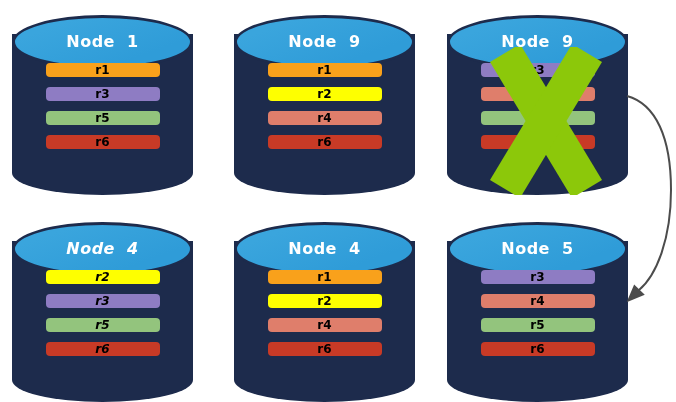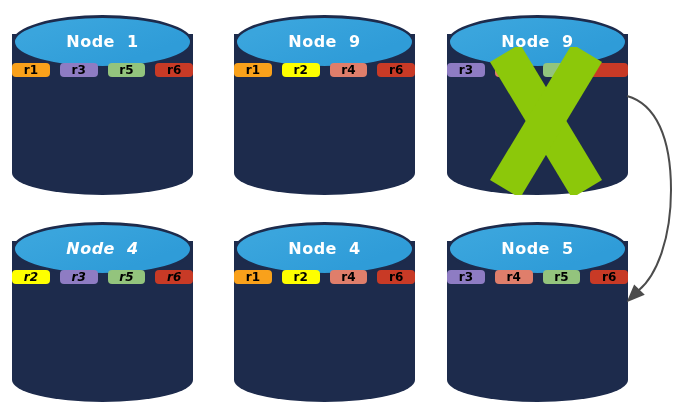--- a/index.html
+++ b/index.html
@@ -45,21 +45,21 @@
     font-weight: bold;
     letter-spacing: 0.5px;
     white-space: pre;
     margin-top: -2px;
   }
   .bars {
     position: absolute;
     left: 0; right: 0;
     top: 56px;
     display: flex;
-    flex-direction: row;
+    flex-direction: column;
     gap: 10px;
     align-items: center;
     z-index: 3;
   }
   .replica-bar {
     width: 114px;
     height: 14px;
     border-radius: 4px;
     text-align: center;
     font-size: 12px;

